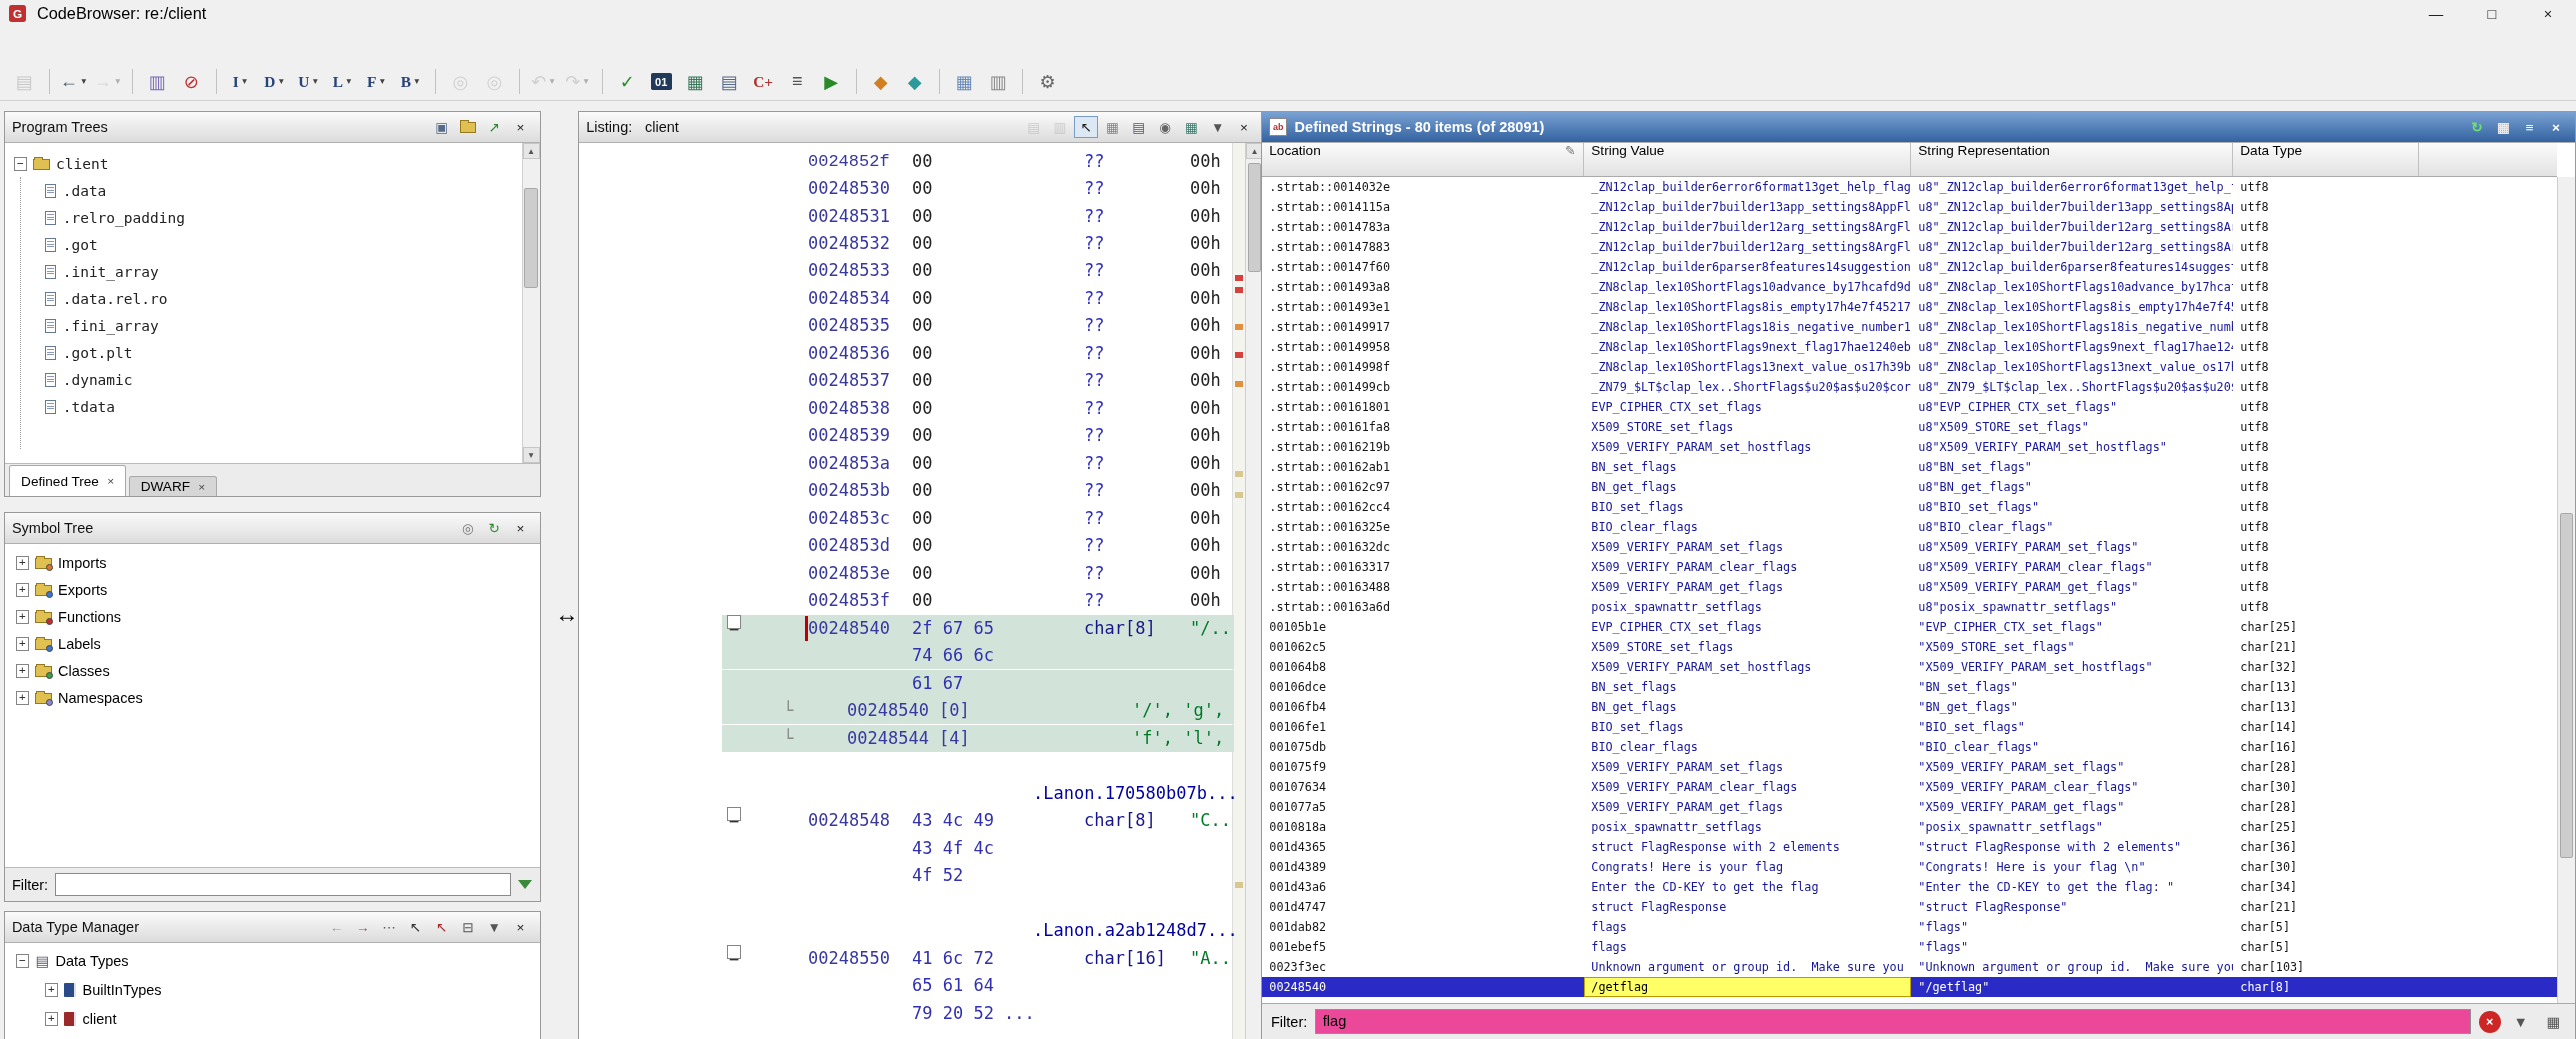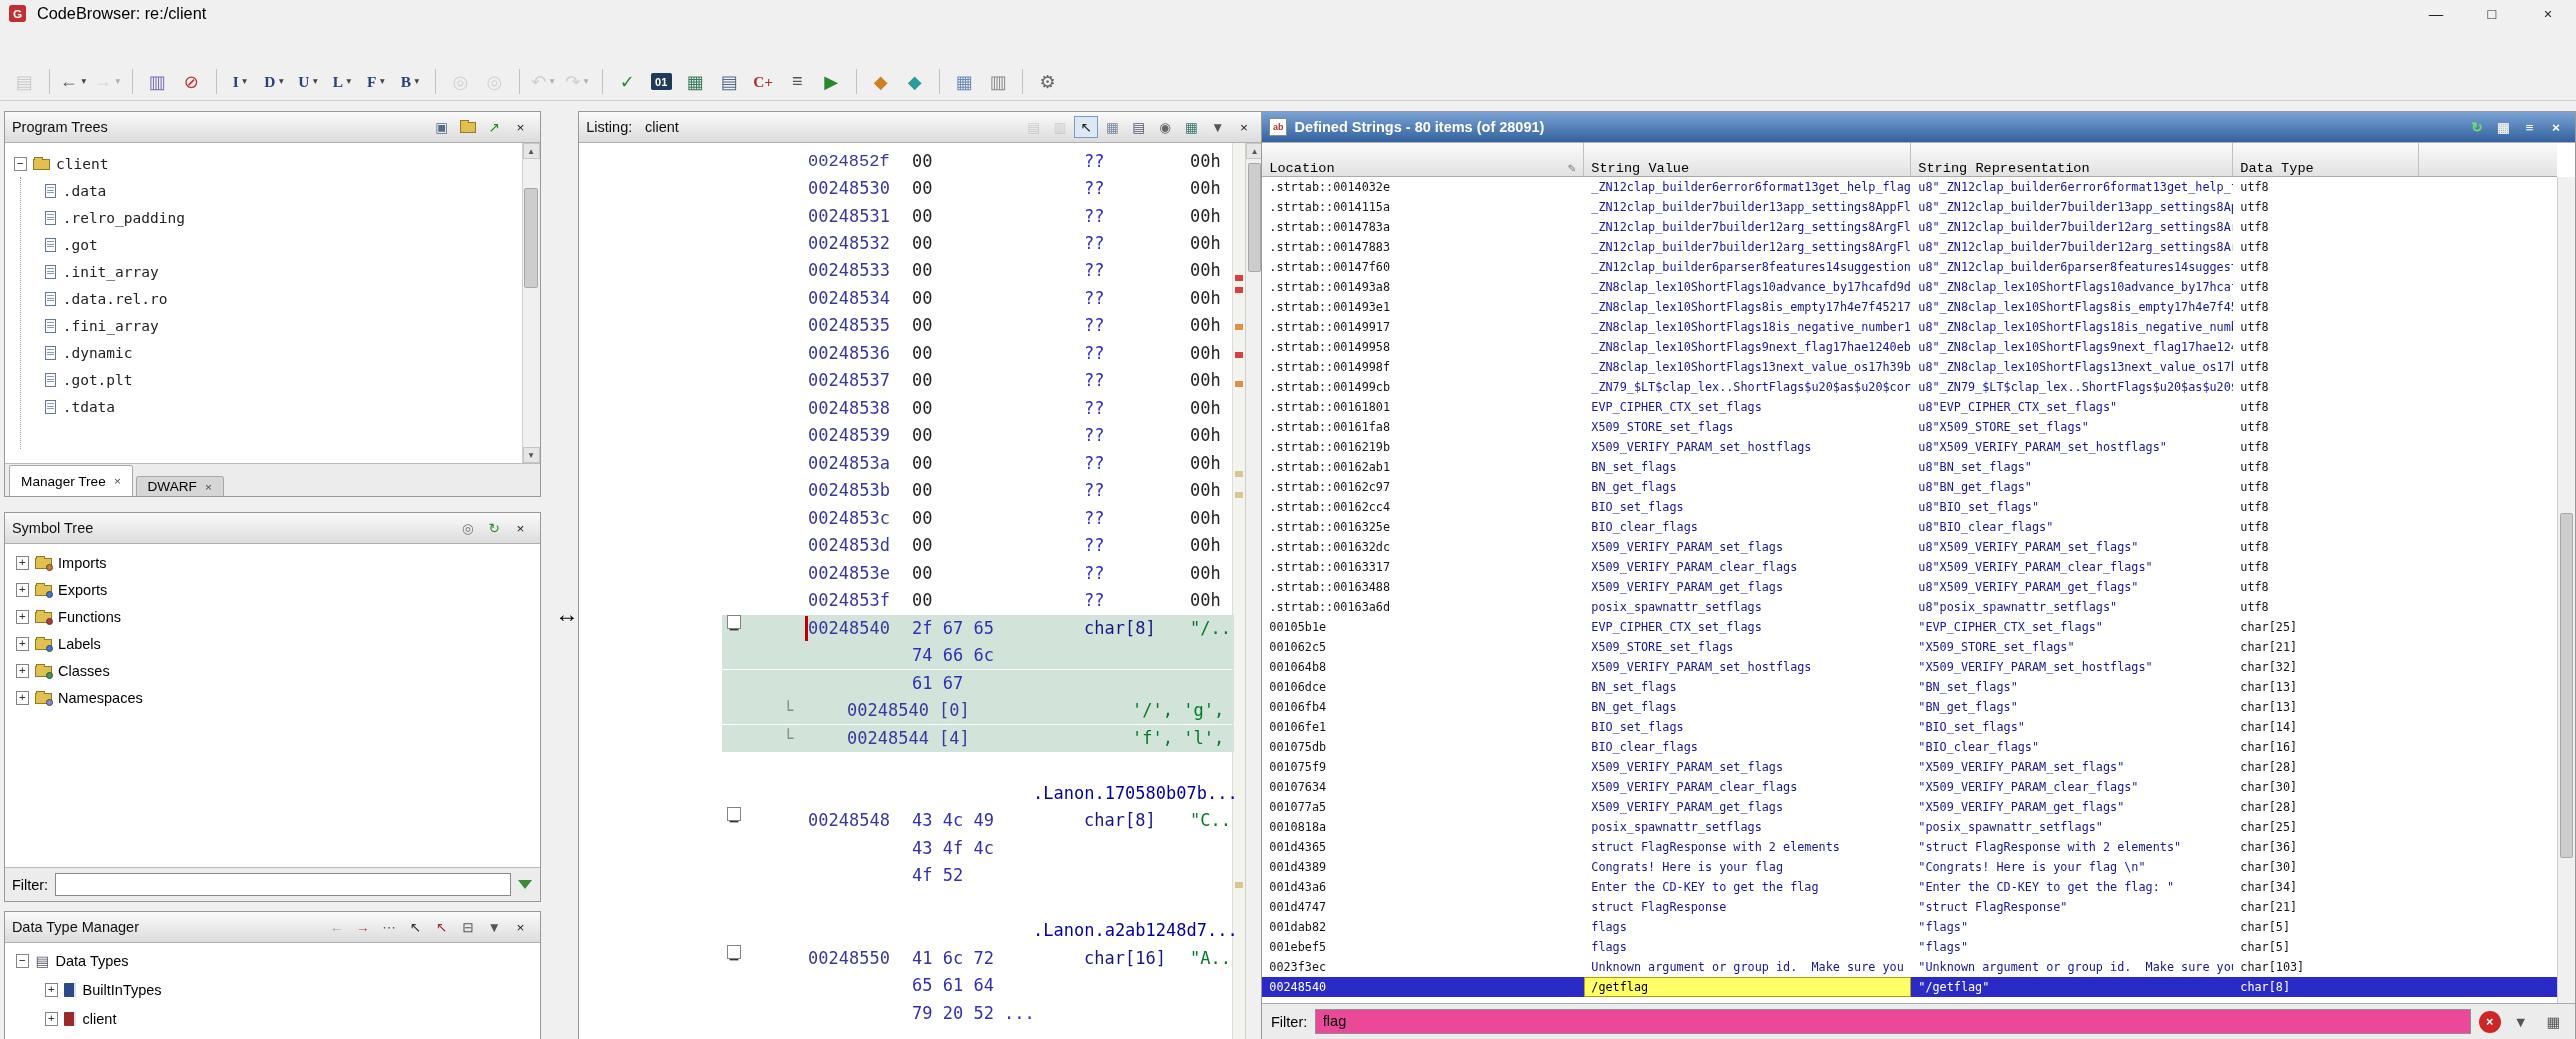--- a/index.html
+++ b/index.html
@@ -80,21 +80,21 @@
   .mk { position:absolute; left:1.8px; width:8.2px; height:6.3px; }
 
   .vscroll { position:absolute; width:18px; background:#f0f0f0; border-left:0.9px solid #cfcfcf; }
   .sb-btn { position:absolute; left:0; right:0; height:16.3px; font-size:8.2px; text-align:center; line-height:16.3px;
             color:#555; background:#e6e6e6; border:0.9px solid #c6c6c6; }
   .sb-thumb { position:absolute; left:1.8px; right:1.8px; background:#cdcdcd; border:0.9px solid #a8a8a8; border-radius:1.8px; }
 
   
   .scolhead { position:absolute; top:31px; left:0; right:18px; height:34px; display:flex;
               background:linear-gradient(#fbfbfb,#e2e2e2); border-bottom:0.9px solid #aaa; font-size:13.6px; }
-  .scol { border-right:0.9px solid #c0c0c0; display:flex; align-items:flex-end; padding-left:7.3px; position:relative; flex:none; overflow:hidden;font-family:Liberation Mono, monospace; }
+  .scol { border-right:0.9px solid #c0c0c0; display:flex; align-items:flex-start; padding-left:7.3px; position:relative; flex:none; overflow:hidden; }
   .scol .sorticon { position:absolute; right:7.3px; color:#777; font-size:12.7px; }
   .srows { position:absolute; top:65px; left:0; right:18px; bottom:36px; background:#fff; overflow:hidden; }
   .srow { height:20px; display:flex; font-family:"DejaVu Sans Mono",monospace; font-size:11.8px; line-height:20px; white-space:pre; }
   .scell { overflow:hidden; padding-left:7.3px; flex:none; }
   .col-loc { color:#151515; } .col-val { color:#16169a; } .col-rep { color:#16169a; } .col-typ { color:#151515; }
   .srow.selected { background:#2a2ac6; }
   .srow.selected .scell { color:#fff; }
   .srow.selected .scell:nth-child(2) { background:#ffff66; color:#000; box-shadow:inset 0 0 0 0.9px #b89a00; }
   .sfilter { position:absolute; left:0; right:0; bottom:0; height:36px; background:#ececec; border-top:0.9px solid #aaa;
              display:flex; align-items:center; gap:7.3px; padding:0 9px; font-size:14.5px; }
@@ -266,39 +266,39 @@
           <div class="trow" style="padding-left: 40px;">
             <span class="page"></span>
             <span class="mono-label">.data.rel.ro</span>
           </div>
           <div class="trow" style="padding-left: 40px;">
             <span class="page"></span>
             <span class="mono-label">.fini_array</span>
           </div>
           <div class="trow" style="padding-left: 40px;">
             <span class="page"></span>
+            <span class="mono-label">.got.plt</span>
+          </div>
+          <div class="trow" style="padding-left: 40px;">
+            <span class="page"></span>
             <span class="mono-label">.dynamic</span>
-          </div>
-          <div class="trow" style="padding-left: 40px;">
-            <span class="page"></span>
-            <span class="mono-label">.got.plt</span>
           </div>
           <div class="trow" style="padding-left: 40px;">
             <span class="page"></span>
             <span class="mono-label">.tdata</span>
           </div>
         </div>
       <div class="vscroll" style="top:31px;bottom:33px;right:0">
         <div class="sb-btn" style="top:0">▲</div>
         <div class="sb-thumb" style="top:45px;height:100px"></div>
         <div class="sb-btn" style="bottom:0">▼</div>
       </div>
       <div class="tabbar" id="pt-tabs">
           <div class="tab active">
-            <span>Manager Tree</span>
+            <span>Defined Tree</span>
             <span class="x">×</span>
           </div>
           <div class="tab">
             <span>DWARF</span>
             <span class="x">×</span>
           </div>
         </div>
     </div>
 
     <div class="panel" style="left:3.6px;top:410px;width:537px;height:390px">

